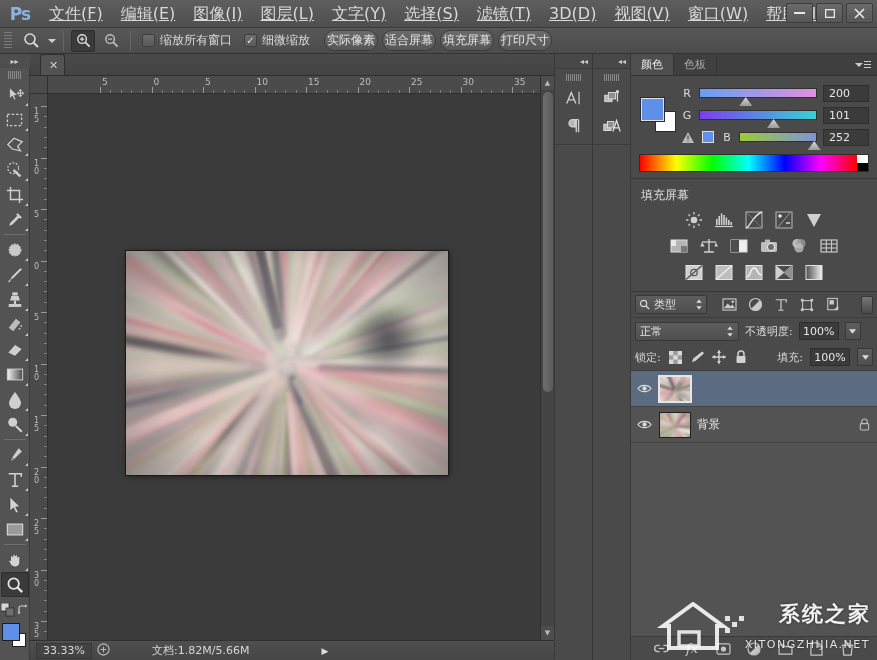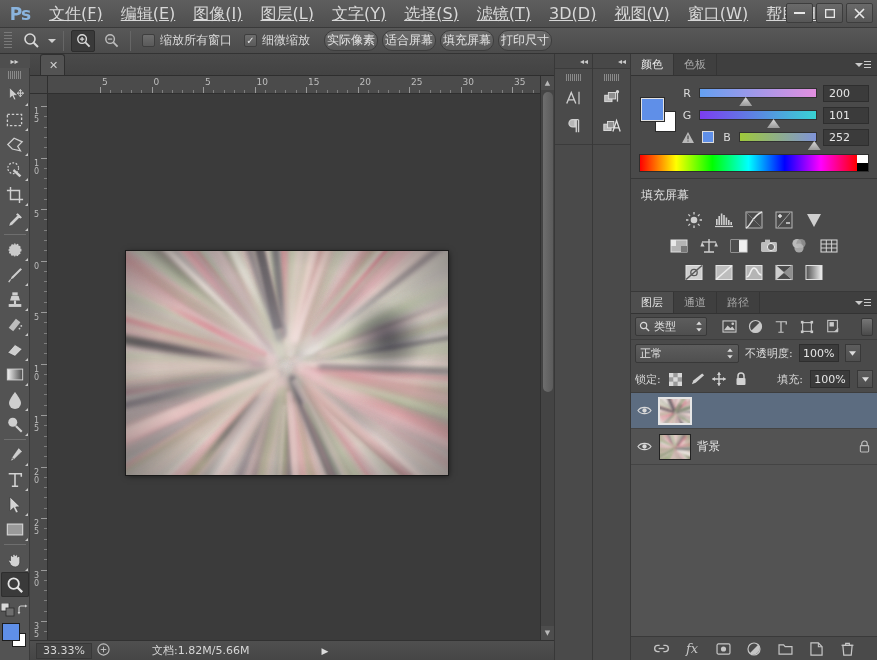--- a/index.html
+++ b/index.html
@@ -1651,29 +1651,20 @@
                   </svg>
               </div>
             </div>
           </div>
         </div>
       </div>
 
       <div class="panel-sep"></div>
 
       <div class="panel" style="flex:1 1 auto; min-height:0">
-        <div class="panel-tabs">
-          <div class="ptab active">图层</div>
-          <div class="ptab">通道</div>
-          <div class="ptab">路径</div>
-          <div class="pmenu">
-            <span class="tri2"></span>
-            <span class="bars"></span>
-          </div>
-        </div>
 
         <div class="lay-filter">
           <div class="lf-select">
             <svg width="11" height="11" viewBox="0 0 12 12">
                 <circle cx="5" cy="5" r="3.4" fill="none" stroke="#d8d8d8" stroke-width="1.3"></circle>
                 <path d="M7.6 7.6 L11 11" stroke="#d8d8d8" stroke-width="1.5"></path>
               </svg>
             <span style="flex:1 1 auto">类型</span>
             <svg width="8" height="11" viewBox="0 0 8 12">
                 <path d="M4 0.5 L7 4 H1 Z" fill="#dcdcdc"></path>
@@ -1972,16 +1963,30 @@
           </span>
           <span class="ft-ic">
             <svg width="13" height="14" viewBox="0 0 14 15">
                 <path d="M2 3.5 h10 l-1 10.5 H3 Z" fill="none" stroke="#c6c6c6" stroke-width="1.3"></path>
                 <path d="M0.5 3.5 h13 M5 3.5 V1.5 h4 v2" fill="none" stroke="#c6c6c6" stroke-width="1.2"></path>
               </svg>
           </span>
         </div>
       </div>
 
+      <div class="watermark">
+        <svg class="wm-house" width="112" height="50" viewBox="0 0 112 50">
+          <path d="M10 24 L40 2 L70 24 L64 24 L64 46 L16 46 L16 24 Z" fill="none" stroke="#ffffff" stroke-width="4" opacity=".95"></path>
+          <path d="M26 30 h20 v14 h-20 z" fill="none" stroke="#ffffff" stroke-width="3.5" opacity=".9"></path>
+          <g fill="#ffffff" opacity=".9">
+            <rect x="72" y="14" width="5" height="5"></rect>
+              <rect x="79" y="20" width="5" height="5"></rect>
+            <rect x="72" y="26" width="5" height="5"></rect>
+              <rect x="86" y="14" width="5" height="5"></rect>
+          </g>
+        </svg>
+        <div class="wm-text">系统之家</div>
+        <div class="wm-sub">XITONGZHIJIA.NET</div>
+      </div>
 
     </div>
   </div>
 </div>
 
 </body></html>

